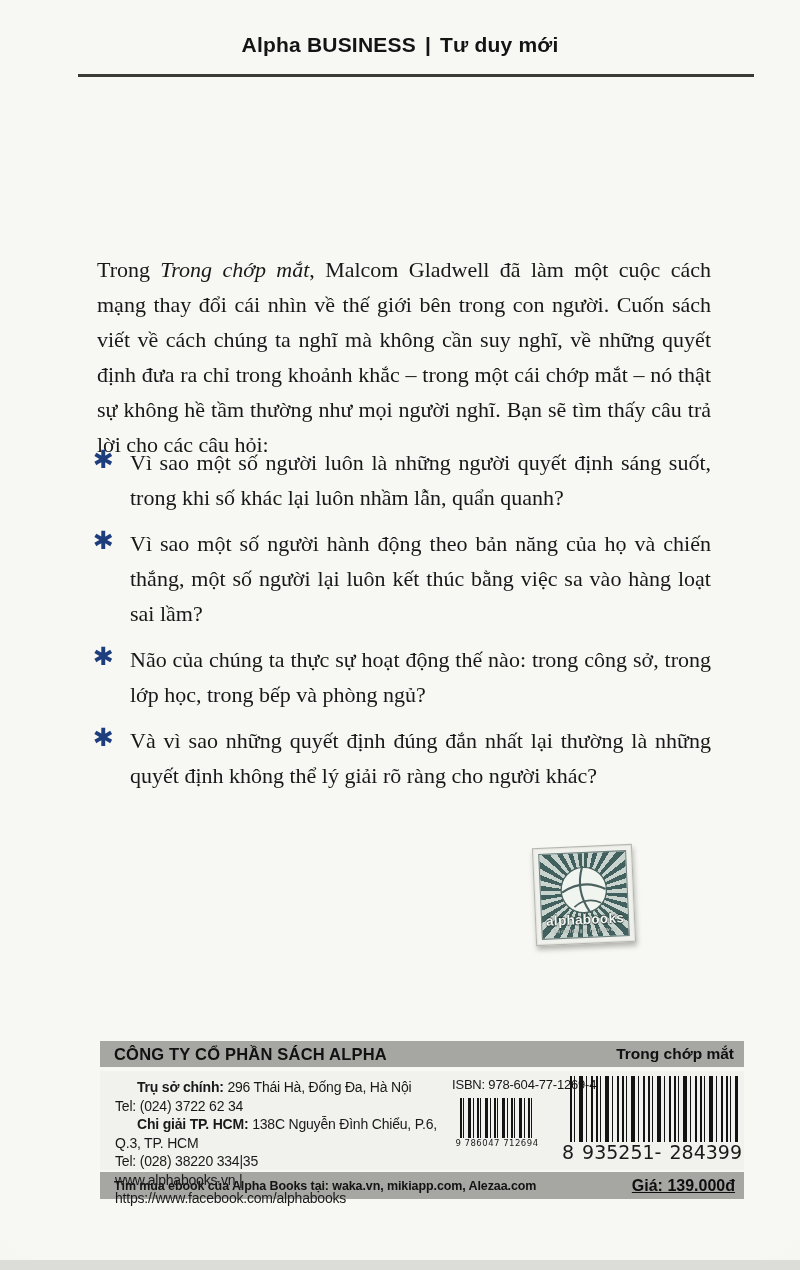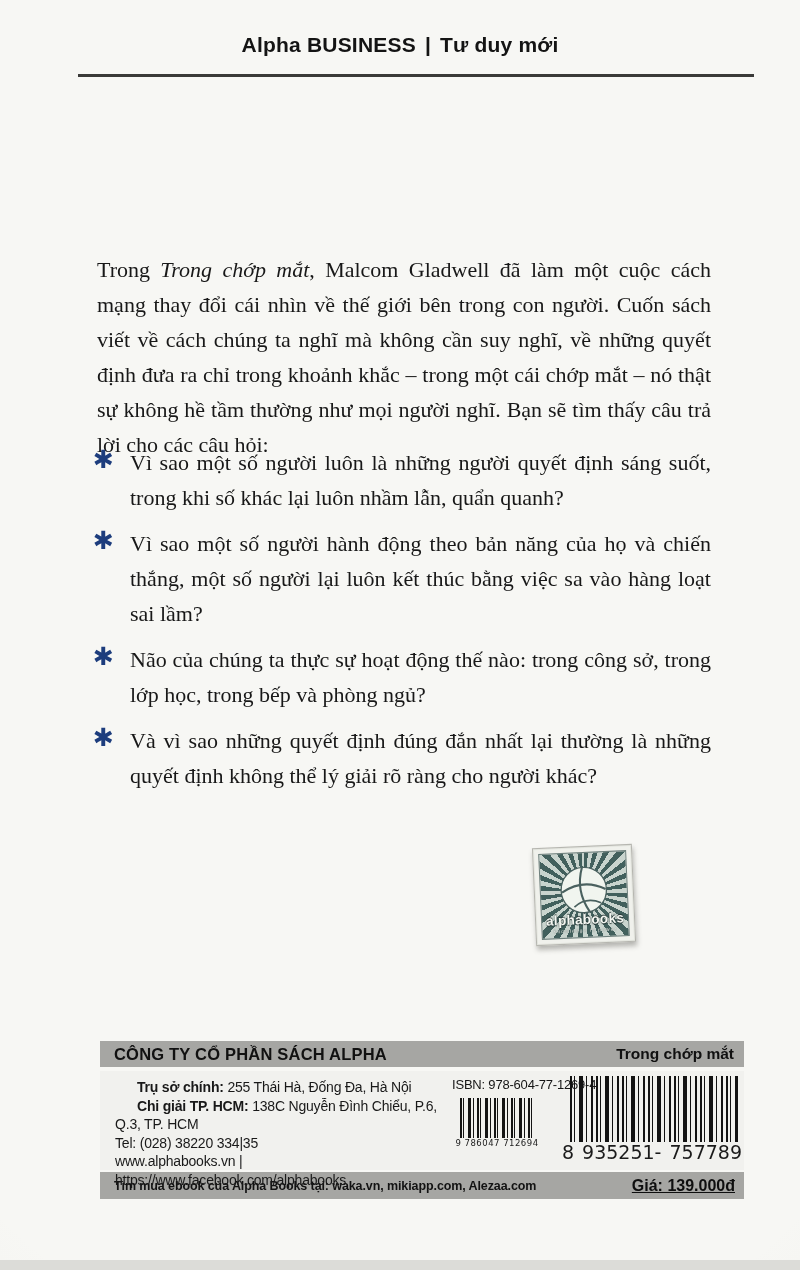--- a/index.html
+++ b/index.html
@@ -151,35 +151,36 @@
 
   <div class="colophon">
 
     <div class="band band-top">
       <span class="company">CÔNG TY CỔ PHẦN SÁCH ALPHA</span>
       <span class="band-book-title">Trong chớp mắt</span>
     </div>
 
     <div class="colophon-mid">
       <div class="addr">
-        <div><b>Trụ sở chính:</b><span> 255 Thái Hà, Đống Đa, Hà Nội</span></div>
+        <div><b>Trụ sở chính:</b><span> 296 Thái Hà, Đống Đa, Hà Nội</span></div>
+        <div>Tel: (024) 3722 62 34</div>
         <div><b>Chi giải TP. HCM:</b><span> 138C Nguyễn Đình Chiểu, P.6, Q.3, TP. HCM</span></div>
         <div>Tel: (028) 38220 334|35</div>
         <div>www.alphabooks.vn | https://www.facebook.com/alphabooks</div>
       </div>
 
       <div class="isbn-label">ISBN: 978-604-77-1269-4</div>
       <div class="barcode-small"></div>
       <div class="isbn-digits">9 786047 712694</div>
 
       <div class="barcode-large"></div>
       <div class="ean-digits">
         <span>8</span>
         <span>935251-</span>
-        <span>757789</span>
+        <span>284399</span>
       </div>
     </div>
 
     <div class="band band-bottom">
       <span class="ebook-line">Tìm mua ebook của Alpha Books tại: waka.vn, mikiapp.com, Alezaa.com</span>
       <span class="price">Giá: 139.000đ</span>
     </div>
 
   </div>
 

